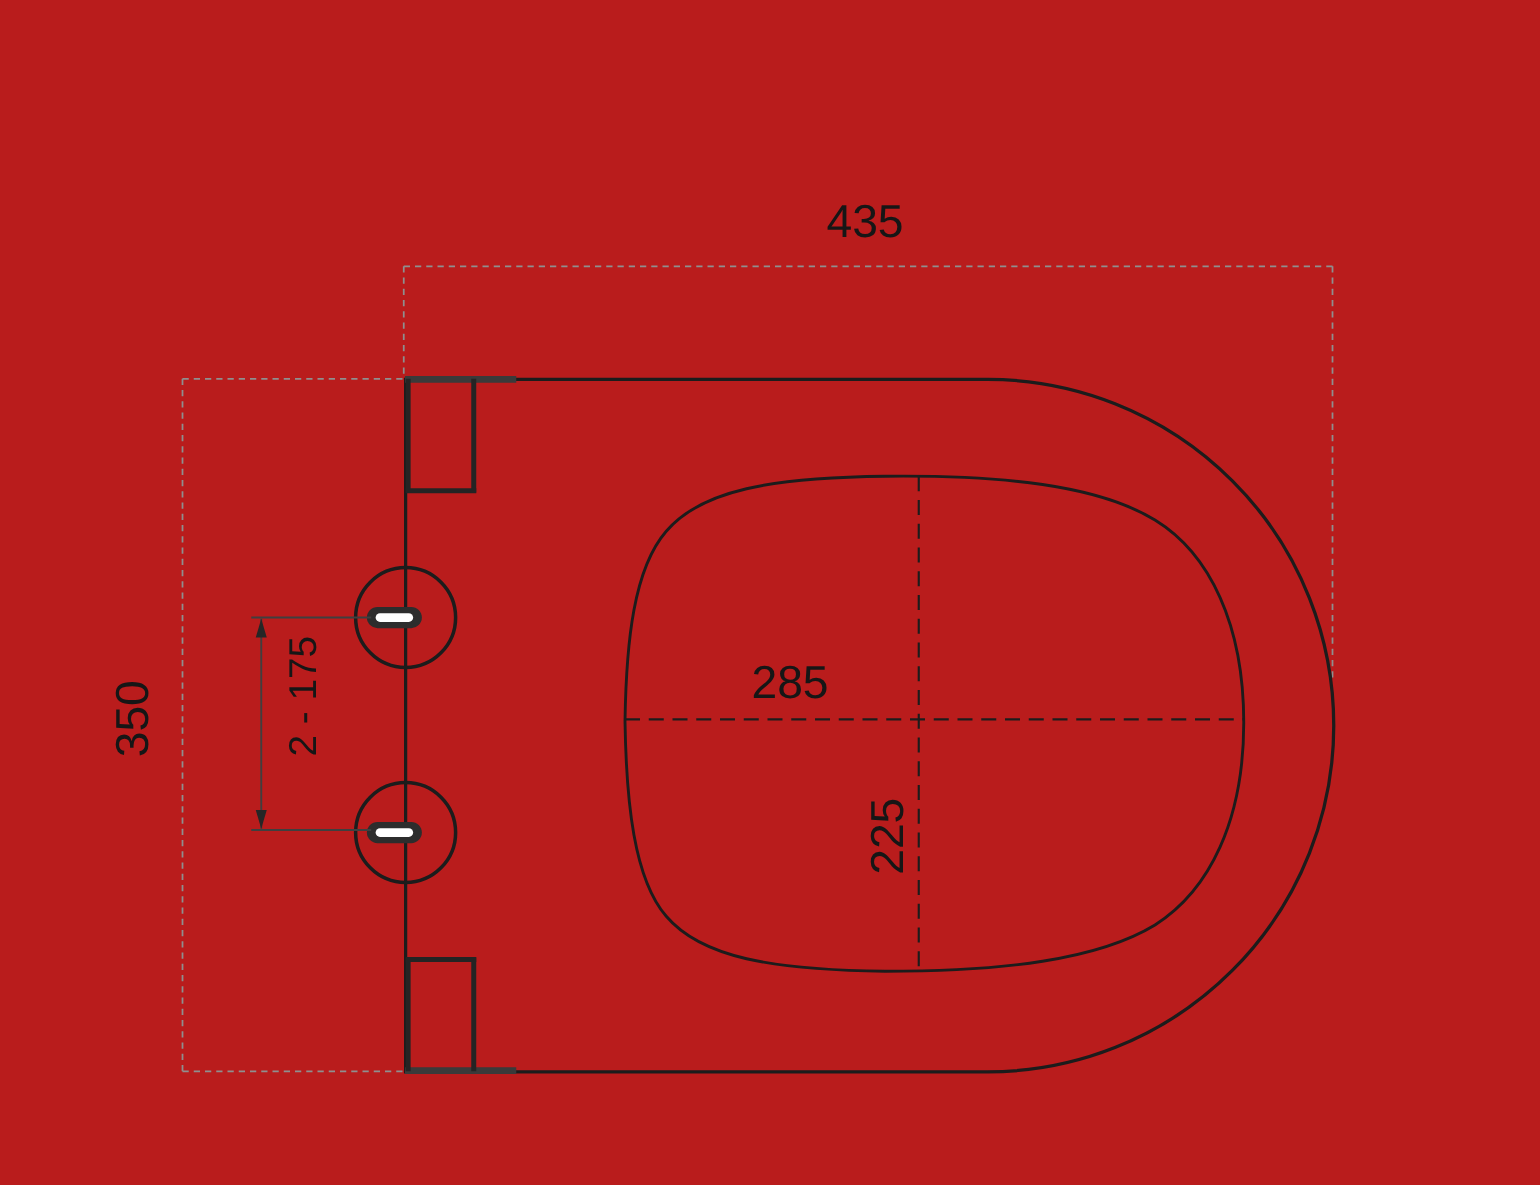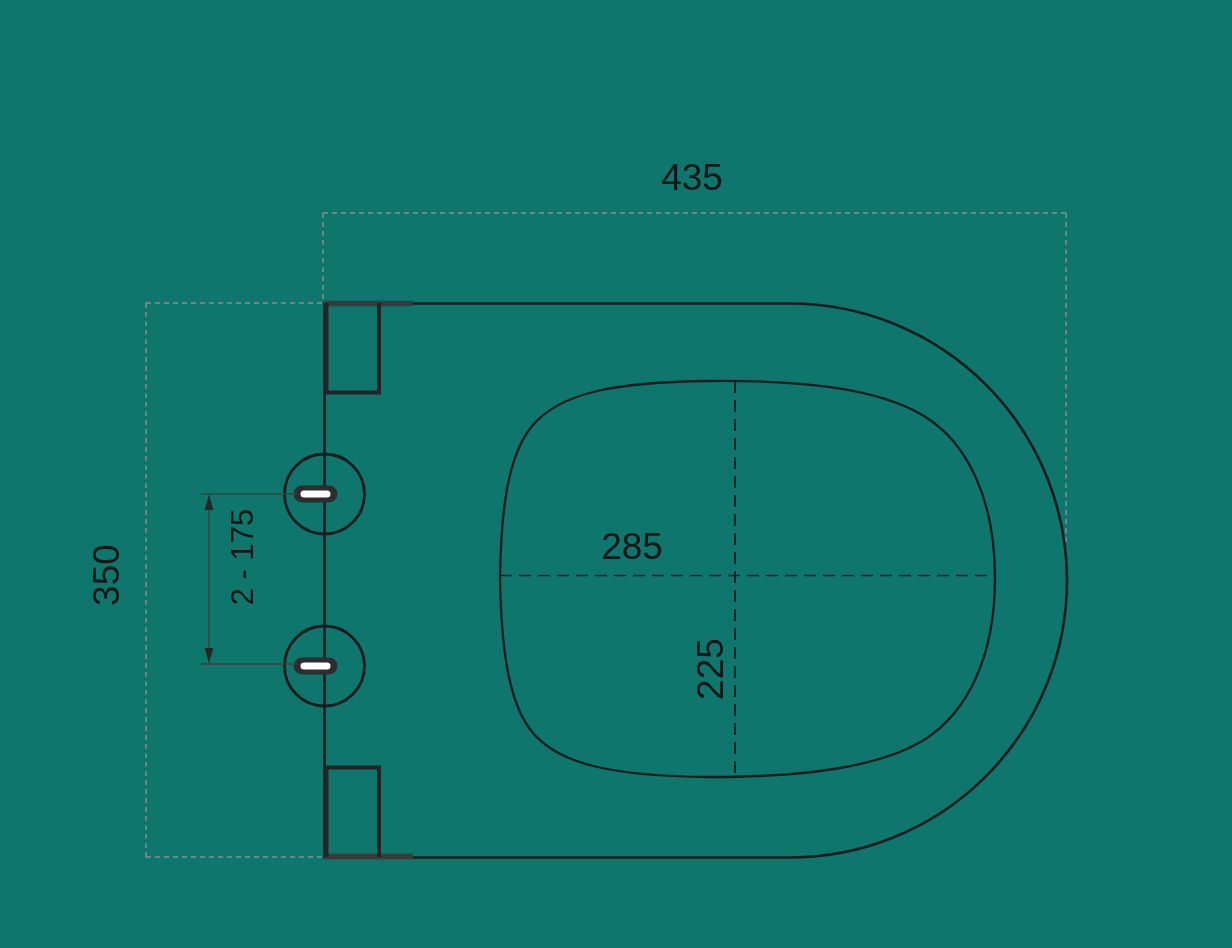--- a/index.html
+++ b/index.html
@@ -8,21 +8,21 @@
     background: #ffffff;
     width: 1232px;
     height: 948px;
     overflow: hidden;
     font-family: "Liberation Sans", "DejaVu Sans", sans-serif;
   }
   .canvas {
     position: relative;
     width: 1232px;
     height: 948px;
-    background: #0f766e;
+    background: #b91c1c;
   }
   svg { display: block; }
 
   
   .outline      { fill: none; stroke: #1c1c1c; stroke-width: 2.6px; }
   .inner-line   { fill: none; stroke: #1c1c1c; stroke-width: 2.3px; }
   .bracket-line { fill: none; stroke: #242424; stroke-width: 4px; }
   .cap-line     { fill: none; stroke: #3a3a3a; stroke-width: 5.5px; }
   .circle-line  { fill: none; stroke: #1c1c1c; stroke-width: 2.8px; }
   .dash-gray    { fill: none; stroke: #8f8f8f; stroke-width: 1.4px; stroke-dasharray: 5 4; }

